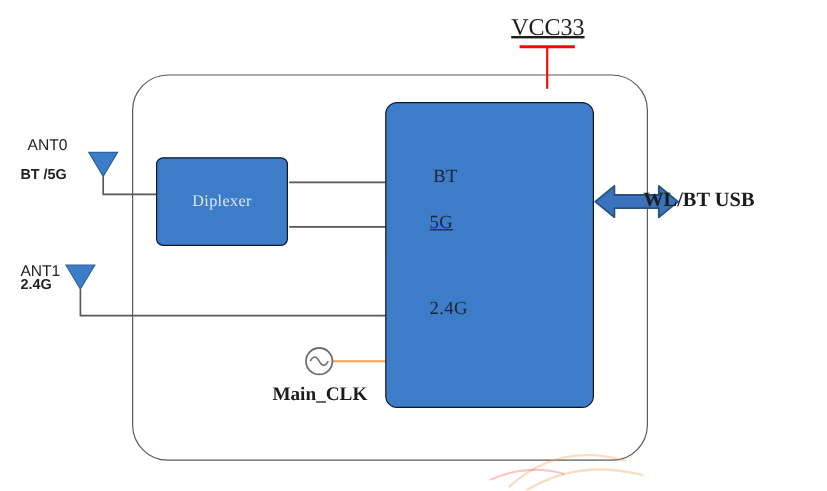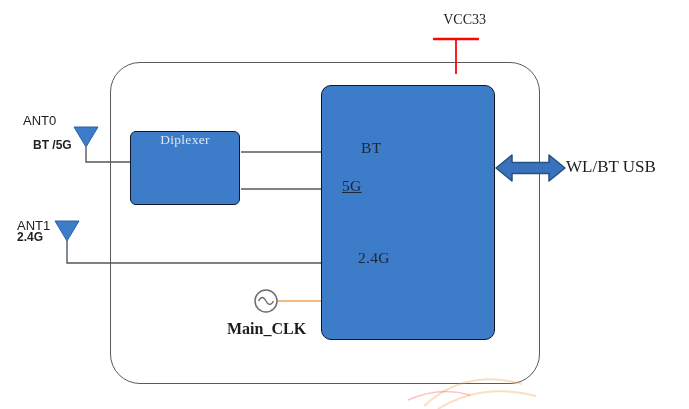--- a/index.html
+++ b/index.html
@@ -41,50 +41,50 @@
   
   .block {
     background: var(--block-blue, #3d7cc9);
     border: 1px solid #0f172a;
     box-sizing: border-box;
   }
   .diplexer {
     left: 130px; top: 131px;
     width: 110px; height: 74px;
     border-radius: 6px;
-    display: flex; align-items: flex-start; justify-content: center;
+    display: flex; align-items: center; justify-content: center;
     color: #dde6f2;
     font-size: 13.5px;
     letter-spacing: 0.3px;
   }
   .chip {
     left: 321px; top: 85px;
     width: 174px; height: 255px;
     border-radius: 10px;
   }
   .chip span {
     position: absolute;
     color: #1d2633;
     font-size: 15.5px;
     letter-spacing: 0.3px;
   }
   .chip .p-bt  { left: 39px; top: 53px; }
-  .chip .p-5g  { left: 20px; top: 91px; text-decoration: underline; }
+  .chip .p-5g  { left: 36px; top: 91px; text-decoration: underline; }
   .chip .p-24g { left: 36px; top: 163px; }
 
   
   .lbl { color: #1c1c1c; white-space: nowrap; text-align: right; }
-  .lbl-vcc  { left: 426px; top: 12px; width: 60px; font-size: 14px; }
+  .lbl-vcc  { left: 426px; top: 12px; width: 60px; text-align: center; font-size: 20px; text-decoration: underline; }
   .lbl-ant  { font-family: "Liberation Sans", sans-serif; font-size: 13px; color: #222; }
   .lbl-ant0-name { left: 23px; top: 113px; }
-  .lbl-ant0-band { left: 17px; top: 138px; font-size: 12px; font-weight: bold; margin-left: 16px; }
+  .lbl-ant0-band { left: 17px; top: 138px; font-size: 12px; font-weight: bold; }
   .lbl-ant1-name { left: 17px; top: 218px; }
   .lbl-ant1-band { left: 17px; top: 230px; font-size: 12px; font-weight: bold; }
   .lbl-clk  { left: 227px; top: 320px; font-size: 16px; font-weight: 600; }
-  .lbl-usb  { left: 566px; top: 157px; font-size: 17px; font-weight: normal; }
+  .lbl-usb  { left: 536px; top: 157px; font-size: 17px; font-weight: bold; }
 </style>
 </head>
 <body>
 
 <div class="stage">
 
   <div class="boundary"></div>
 
   <svg class="lines" width="689" height="409" viewBox="0 0 689 409">
 

